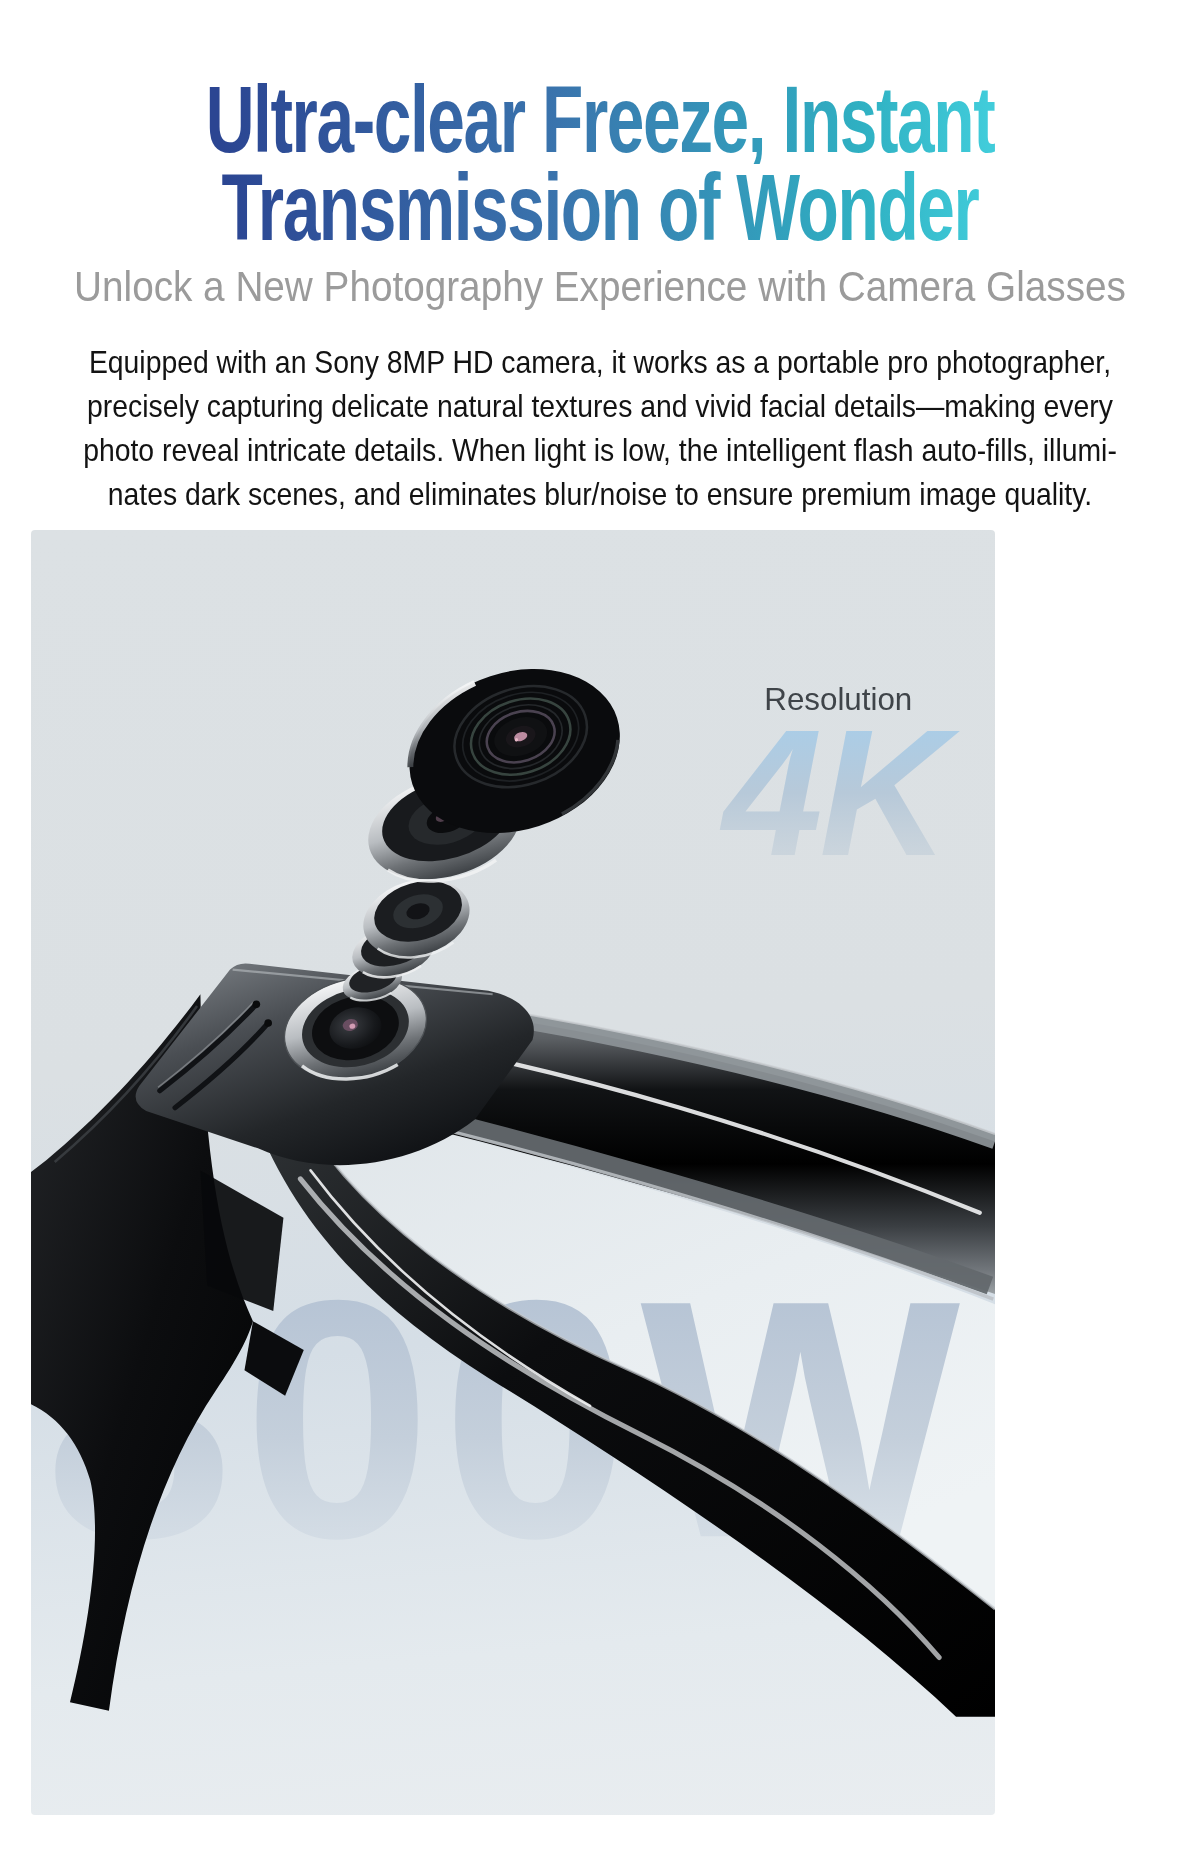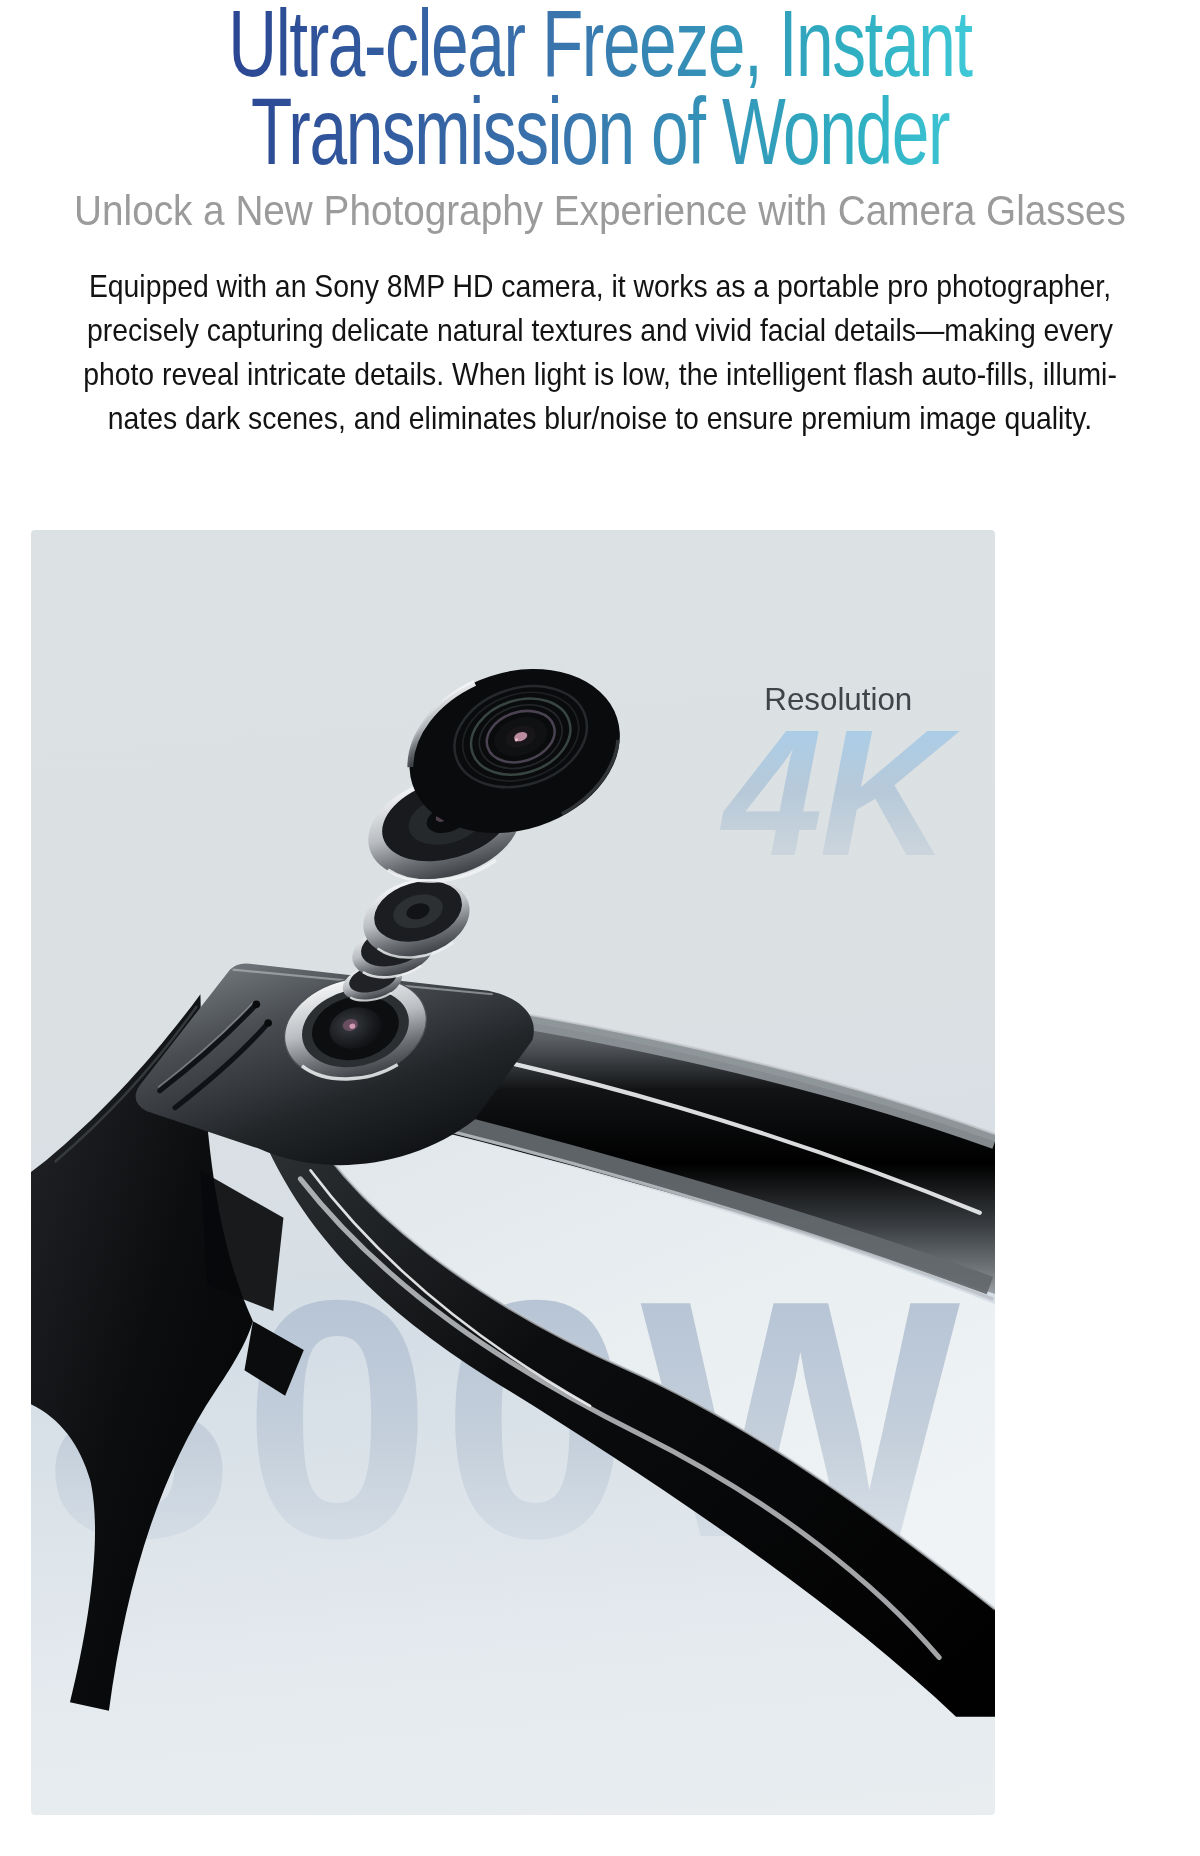--- a/index.html
+++ b/index.html
@@ -1,19 +1,19 @@
 <!DOCTYPE html>
 <html><head>
 <meta charset="utf-8">
 <style>
   html,body{margin:0;padding:0;background:#fff;}
   body{width:1200px;height:1856px;overflow:hidden;font-family:"Liberation Sans",sans-serif;}
   .page{position:relative;width:1200px;height:1856px;background:#fff;}
 
-  .heading{font-weight:normal;}
+  .heading{padding-top:76px;font-weight:bold;}
   .heading .hline{width:1200px;text-align:center;white-space:nowrap;
     font-size:94px;line-height:88px;letter-spacing:-2px;
     transform:scaleX(.72);transform-origin:50% 50%;
     background:linear-gradient(90deg,#2b4592 6%,#3a74ad 45%,#2fb0c2 80%,#41ccda 95%);
     -webkit-background-clip:text;background-clip:text;color:transparent;}
 
   .subheading{margin-top:10px;width:1200px;text-align:center;white-space:nowrap;
     font-size:43px;line-height:48px;color:#9b9b9b;
     transform:scaleX(.9);transform-origin:50% 50%;}
 

